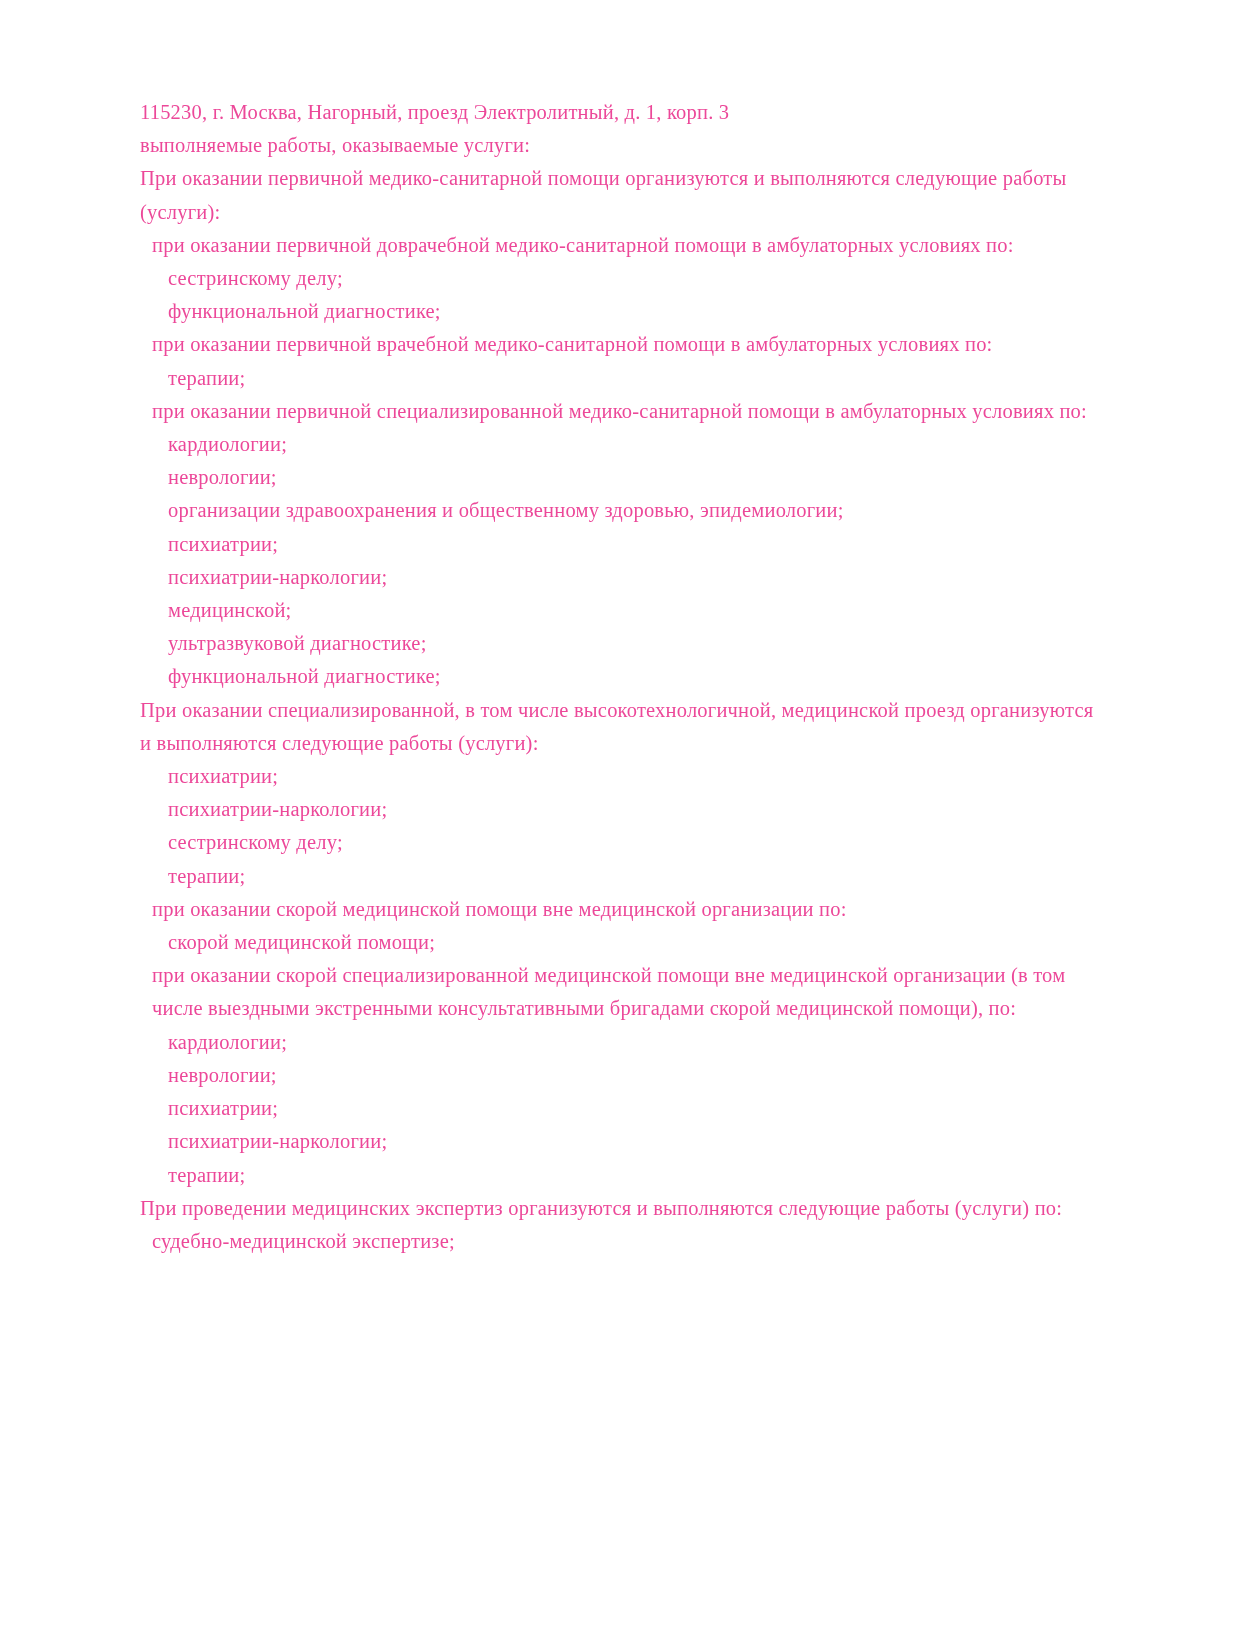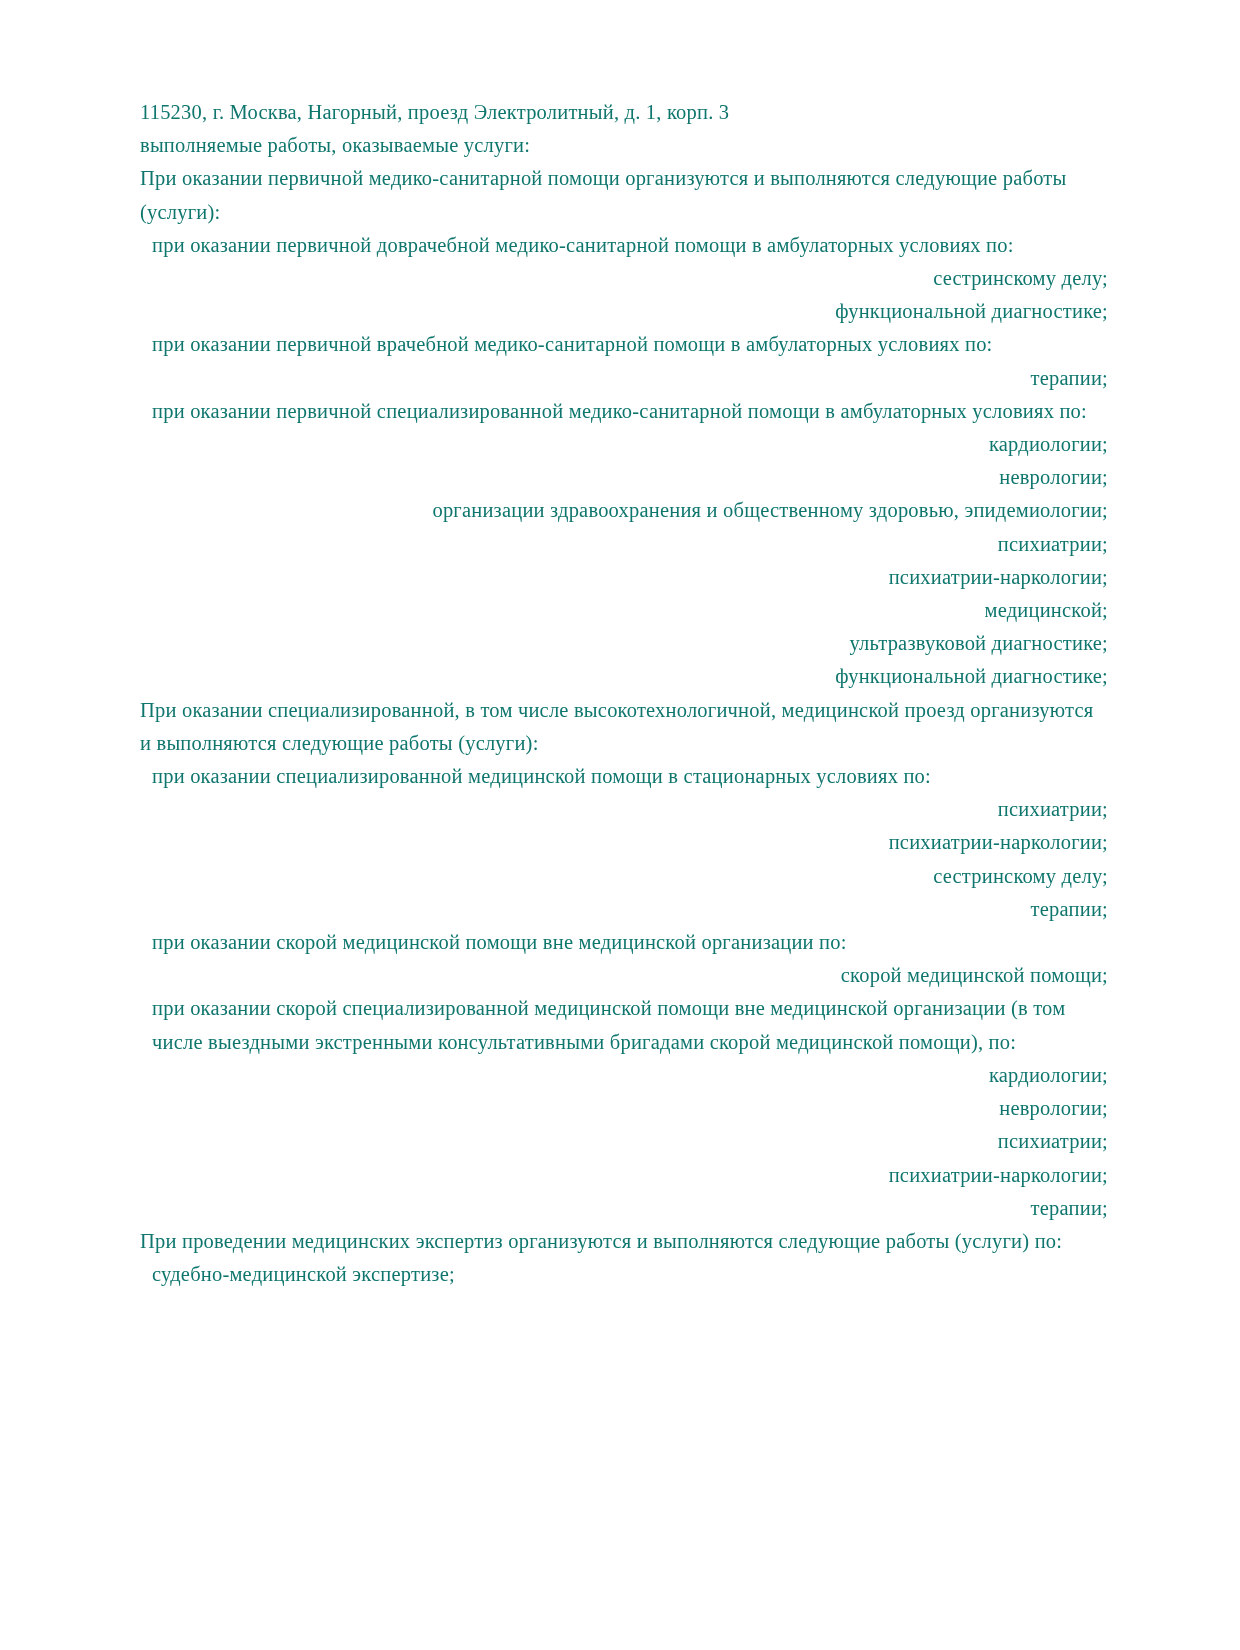--- a/index.html
+++ b/index.html
@@ -9,38 +9,38 @@
     background: #ffffff;
   }
   .page {
     position: relative;
     width: 1240px;
     height: 1650px;
     margin: 0 auto;
     background: #ffffff;
     box-sizing: border-box;
     font-family: "Liberation Serif", "DejaVu Serif", serif;
-    color: #0f766e;
+    color: #ec4899;
   }
   .content {
     position: absolute;
     left: 140px;
     top: 96px;
     width: 968px;
   }
   .line {
     font-size: 20.5px;
     line-height: 33.2px;
     white-space: pre-wrap;
     text-align: left;
     letter-spacing: 0.01em;
   }
   .indent-0 { padding-left: 0; }
   .indent-1 { padding-left: 12px; font-family: Liberation Serif, serif; }
-  .indent-2 { padding-left: 28px; text-align: right; }
+  .indent-2 { padding-left: 28px; }
 </style>
 </head>
 <body>
 
 <div class="page">
   <div class="content">
     <div class="line indent-0">115230, г. Москва, Нагорный, проезд Электролитный, д. 1, корп. 3</div>
     <div id="lines-container">
         <div class="line indent-0">выполняемые работы, оказываемые услуги:</div>
         <div class="line indent-0">При оказании первичной медико-санитарной помощи организуются и выполняются следующие работы (услуги):</div>
@@ -52,21 +52,20 @@
         <div class="line indent-1">при оказании первичной специализированной медико-санитарной помощи в амбулаторных условиях по:</div>
         <div class="line indent-2">кардиологии;</div>
         <div class="line indent-2">неврологии;</div>
         <div class="line indent-2">организации здравоохранения и общественному здоровью, эпидемиологии;</div>
         <div class="line indent-2">психиатрии;</div>
         <div class="line indent-2">психиатрии-наркологии;</div>
         <div class="line indent-2">медицинской;</div>
         <div class="line indent-2">ультразвуковой диагностике;</div>
         <div class="line indent-2">функциональной диагностике;</div>
         <div class="line indent-0">При оказании специализированной, в том числе высокотехнологичной, медицинской проезд организуются и выполняются следующие работы (услуги):</div>
-        <div class="line indent-1">при оказании специализированной медицинской помощи в стационарных условиях по:</div>
         <div class="line indent-2">психиатрии;</div>
         <div class="line indent-2">психиатрии-наркологии;</div>
         <div class="line indent-2">сестринскому делу;</div>
         <div class="line indent-2">терапии;</div>
         <div class="line indent-1">при оказании скорой медицинской помощи вне медицинской организации по:</div>
         <div class="line indent-2">скорой медицинской помощи;</div>
         <div class="line indent-1">при оказании скорой специализированной медицинской помощи вне медицинской организации (в том числе выездными экстренными консультативными бригадами скорой медицинской помощи), по:</div>
         <div class="line indent-2">кардиологии;</div>
         <div class="line indent-2">неврологии;</div>
         <div class="line indent-2">психиатрии;</div>

